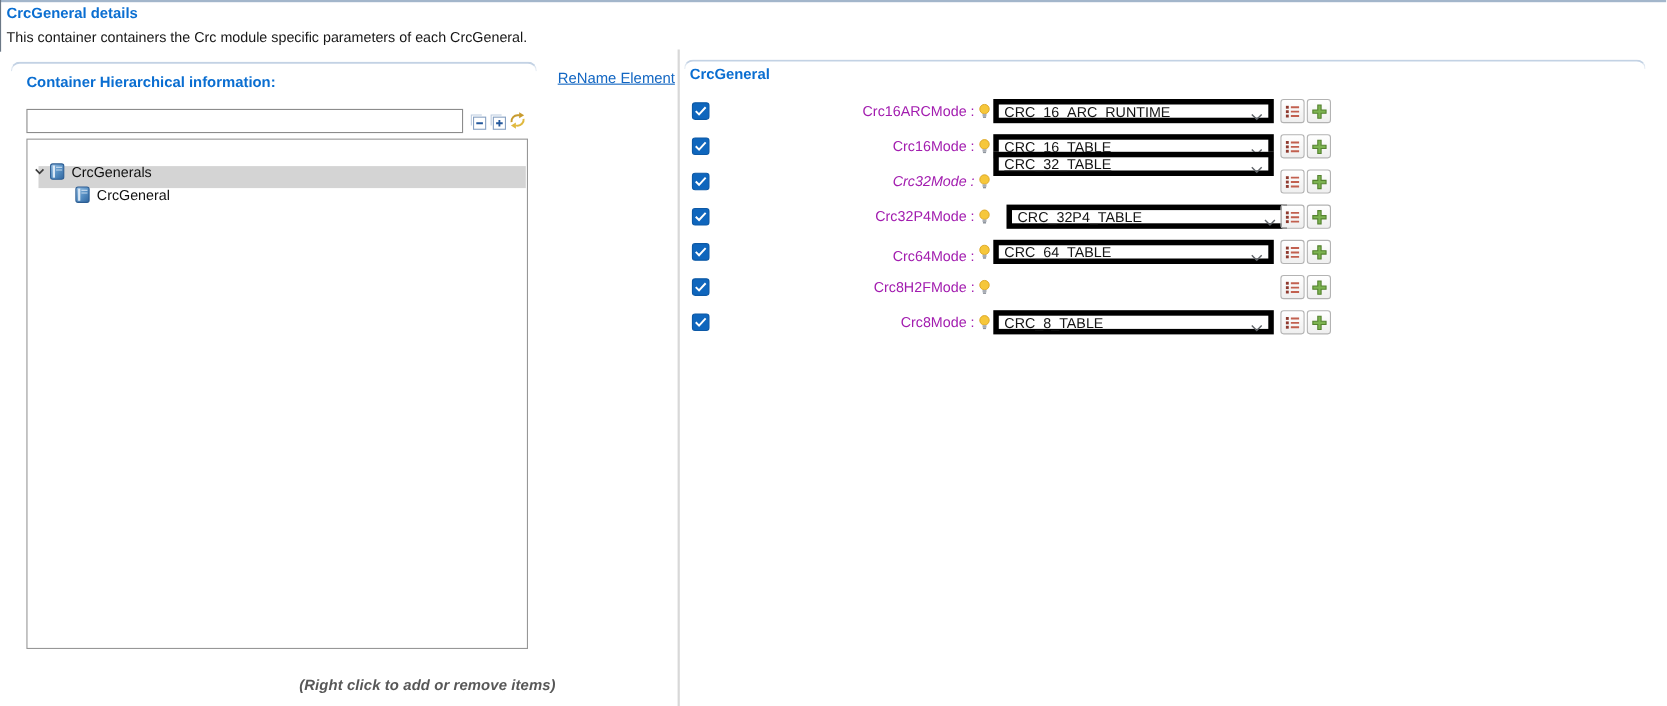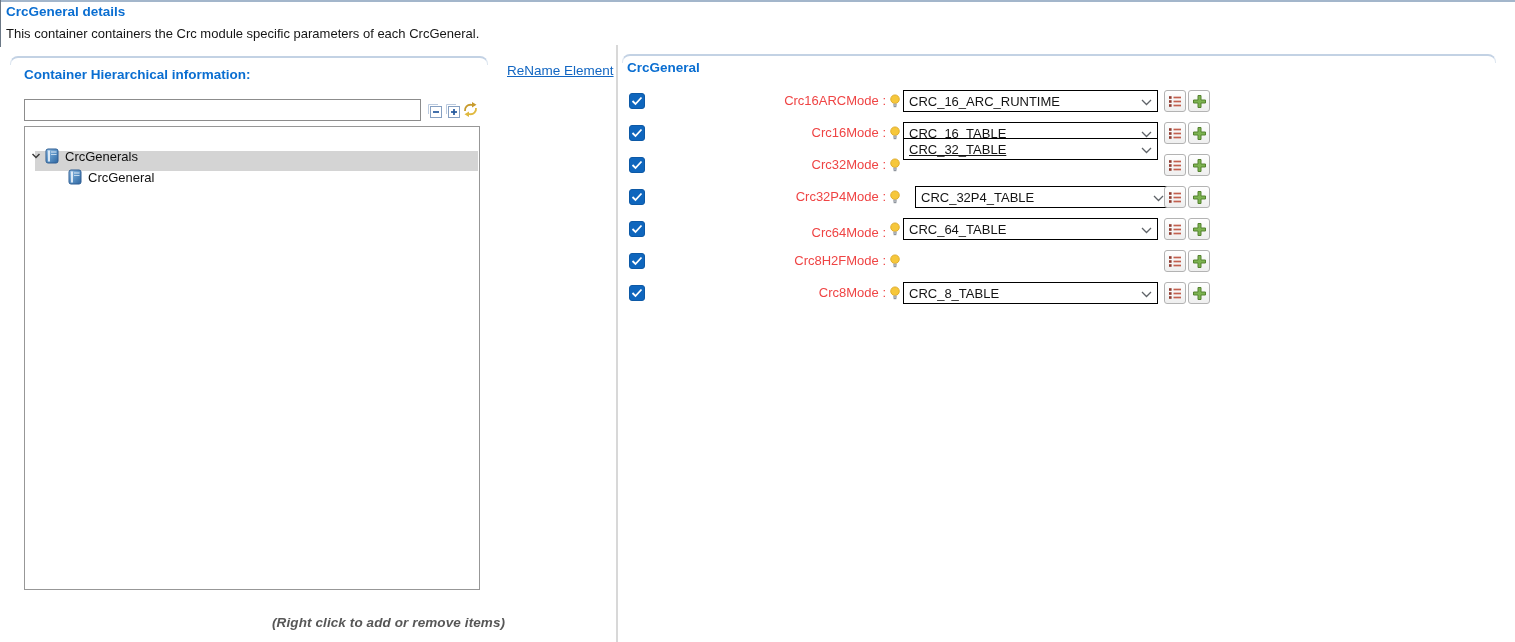--- a/index.html
+++ b/index.html
@@ -41,23 +41,23 @@
 
   
   .v-sep { left:616px; top:45px; width:2px; height:597px; background:#d8d8d8; }
   .rename-link { left:507px; top:63px; font-size:13.5px; color:#1266c2; text-decoration:underline; cursor:pointer; }
 
   
   .checkbox {
     position:absolute; width:16px; height:16px; background:#0f66bd; border:1px solid #0d59a6;
     border-radius:3px; display:flex; align-items:center; justify-content:center; cursor:pointer;
   }
-  .row-label { position:absolute; left:650px; width:236px; text-align:right; font-size:13px; color:#ef4444; }
+  .row-label { position:absolute; left:650px; width:236px; text-align:right; font-size:13px; color:#a21caf; }
   .combo {
-    position:absolute; left:903px; width:255px; height:22px; border:1px solid #000000; background:#fff;
+    position:absolute; left:903px; width:255px; height:22px; border:5px solid #000000; background:#fff;
     display:flex; align-items:center; padding:0 20px 0 5px; font-size:13px; color:#141414; cursor:pointer;
   }
   .combo .chev { position:absolute; right:5px; top:8px; }
   .icon-btn {
     position:absolute; width:22px; height:22px; border:1px solid #b3b3b3; border-radius:3px;
     background:linear-gradient(#ffffff,#efefef); display:flex; align-items:center; justify-content:center;
     cursor:pointer;
   }
   .bulb { position:absolute; left:889px; }
   svg { display:block; }
@@ -245,21 +245,21 @@
       </span>
   </button>
 
   <div class="checkbox" style="left:629px; top:157px;">
     <span>
         <svg width="12" height="10" viewBox="0 0 12 10">
           <polyline points="1.5,5 4.5,8 10.5,1.5" fill="none" stroke="#ffffff" stroke-width="1.8"></polyline>
         </svg>
       </span>
   </div>
-  <div class="row-label" style="top:157px;">Crc32Mode :</div>
+  <div class="row-label" style="top:157px;font-style:italic;">Crc32Mode :</div>
   <span class="bulb" style="top:158px;">
     <svg width="12" height="15" viewBox="0 0 12 15">
         <circle cx="6" cy="5.2" r="4.3" fill="#f6c73b" stroke="#d9a31f" stroke-width="0.8"></circle>
         <rect x="4.2" y="9.6" width="3.6" height="2.2" fill="#a8adb5"></rect>
         <rect x="4.6" y="11.8" width="2.8" height="1.4" fill="#8f959d"></rect>
       </svg>
   </span>
   <div class="combo" style="top:138px;text-decoration:underline;">
     <span>CRC_32_TABLE</span>
     <span class="chev">

